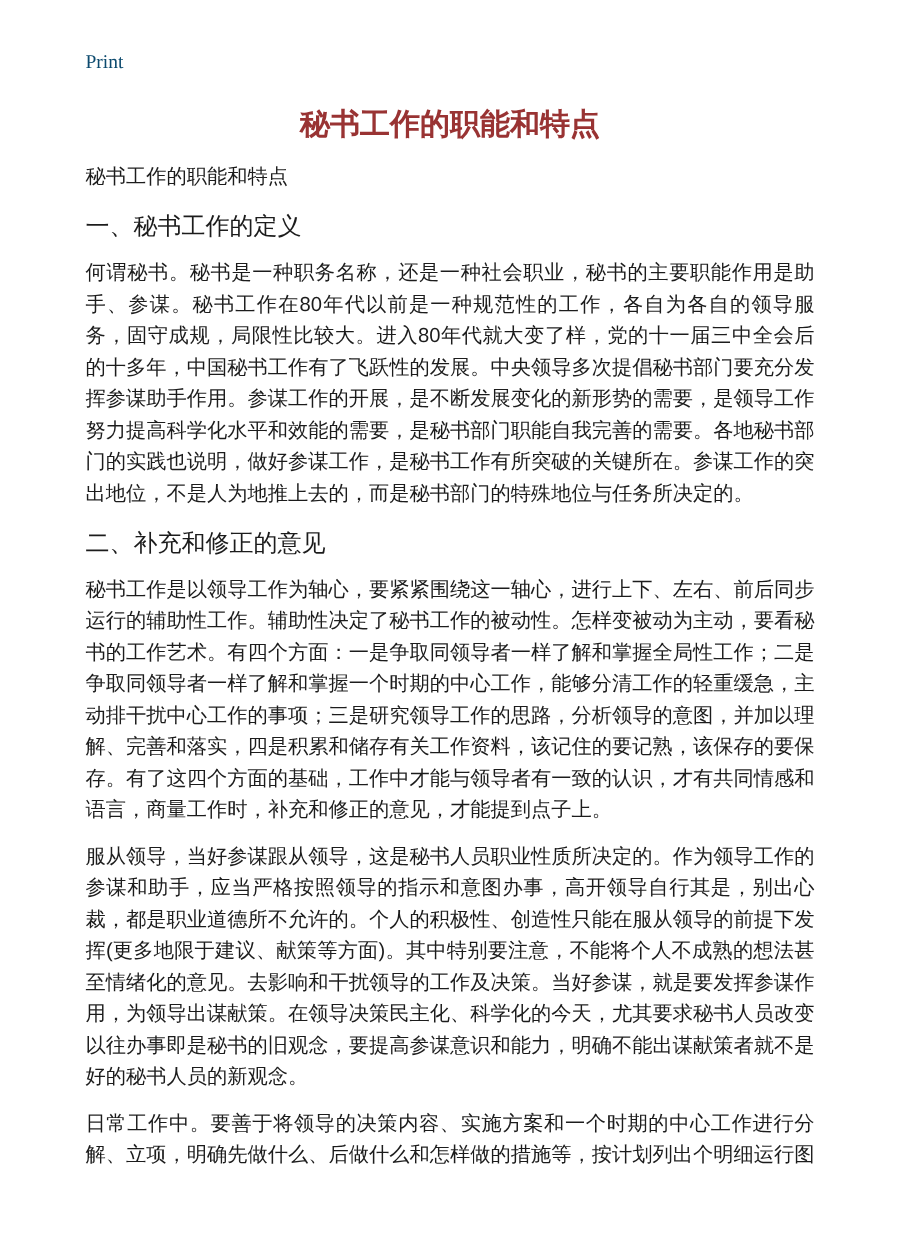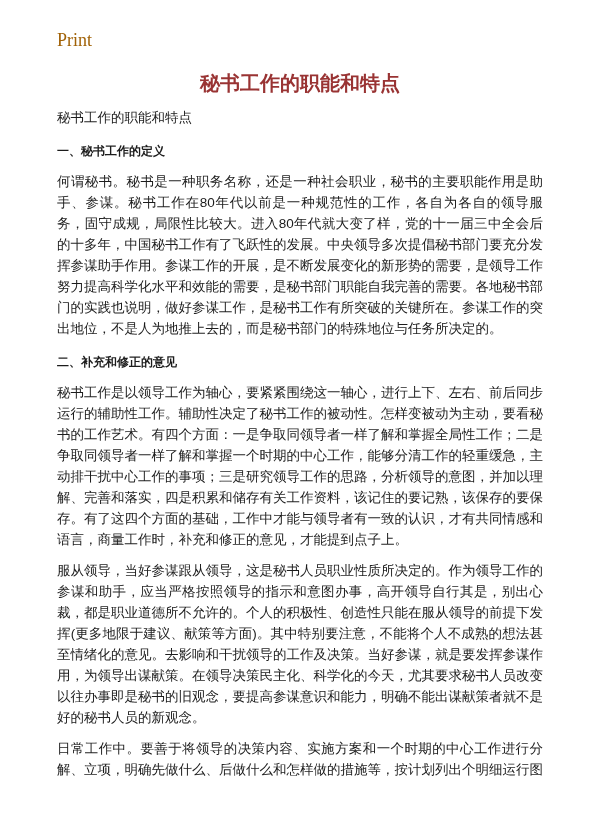--- a/index.html
+++ b/index.html
@@ -15,23 +15,23 @@
   .page {
     width: 600px;
     height: 828px;
     padding: 32px 57px 0 57px;
     overflow: hidden;
     background: #ffffff;
   }
   .print-link {
     display: inline-block;
     font-family: "Liberation Serif", "DejaVu Serif", serif;
-    font-size: 18px;
+    font-size: 13px;
     line-height: 16px;
-    color: #a16207;
+    color: #0c4a6e;
     cursor: pointer;
   }
   .title {
     margin: 20px 0 0 0;
     text-align: center;
     font-size: 20px;
     font-weight: bold;
     line-height: 26px;
   }
   .subtitle {
@@ -41,22 +41,22 @@
   }
   .body-para {
     margin: 10px 0 0 0;
     font-size: 13.5px;
     line-height: 21px;
     text-align: justify;
     text-justify: inter-ideograph;
   }
   .sec-heading {
     margin: 14px 0 0 0;
-    font-size: 12px;
-    font-weight: bold;
+    font-size: 16px;
+    font-weight: normal;
     line-height: 19px;
   }
 </style>
 </head>
 <body>
 
 <div class="page">
 
   <span class="print-link">Print</span>
 

